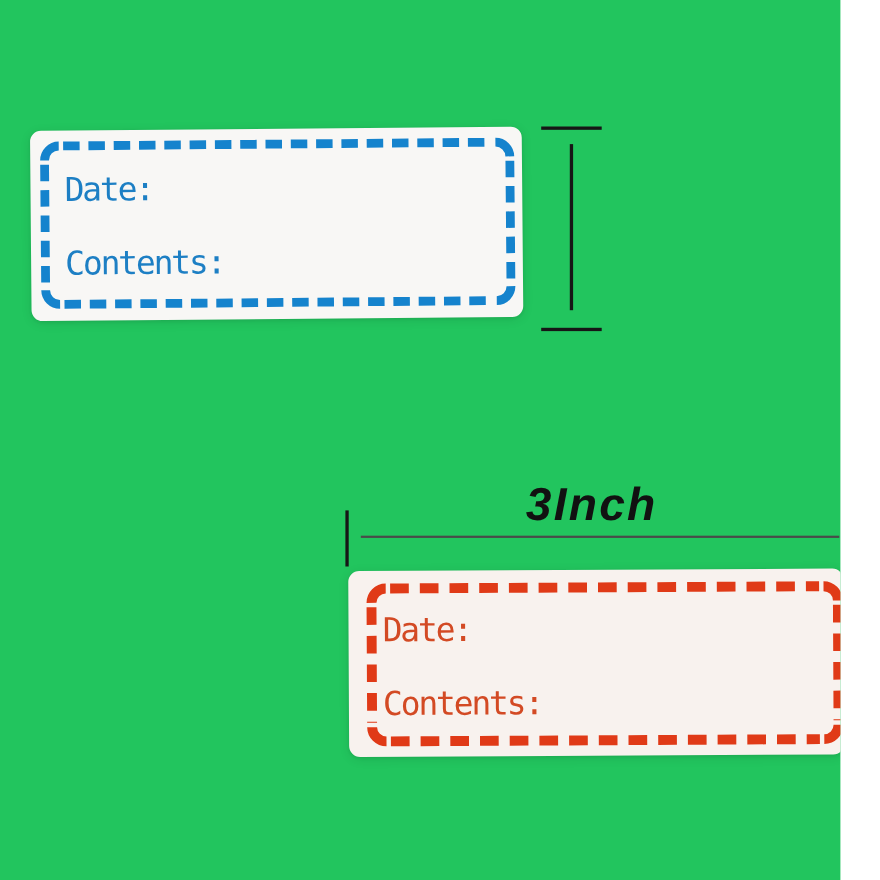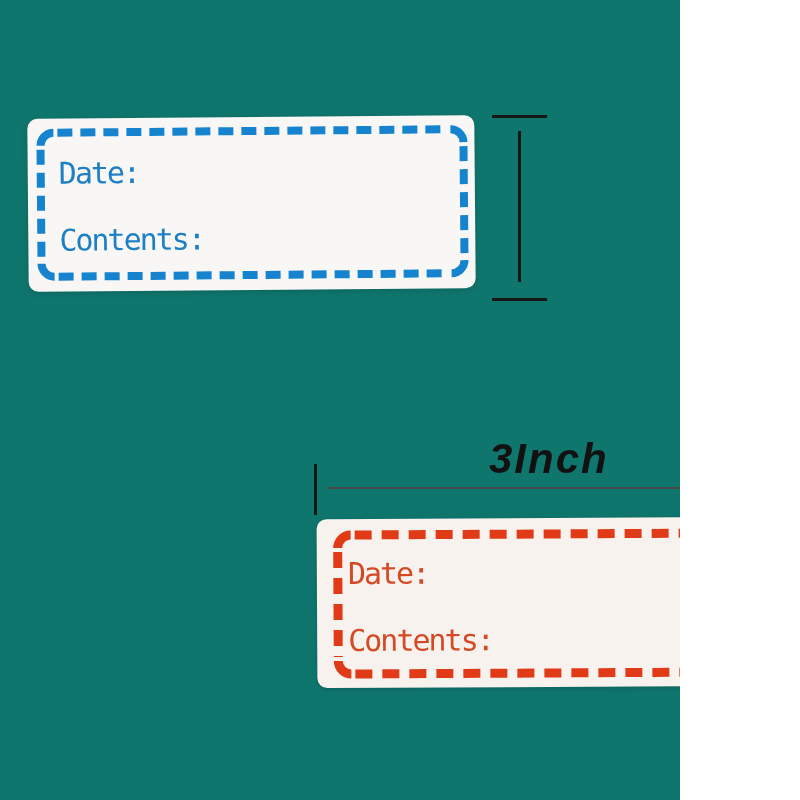--- a/index.html
+++ b/index.html
@@ -2,23 +2,23 @@
 <html><head>
 <meta charset="utf-8">
 <style>
   html, body {
     margin: 0;
     padding: 0;
     background: #ffffff;
   }
   #canvas {
     position: relative;
-    width: 680px;
+    width: 764px;
     height: 800px;
-    background: #0f766e;
+    background: #22c55e;
     overflow: hidden;
     font-family: "Liberation Sans", sans-serif;
   }
 
   
   .sticker {
     position: absolute;
     border-radius: 10px;
     box-shadow: 0 2px 10px rgba(0,0,0,0.10), 0 1px 3px rgba(0,0,0,0.07);
   }
@@ -74,21 +74,21 @@
   
   #m1-tick-top { left: 492px; top: 115px; width: 55px; height: 3px; }
   #m1-line     { left: 518px; top: 131px; width: 3px;  height: 151px; }
   #m1-tick-bot { left: 492px; top: 298px; width: 55px; height: 3px; }
   #m1-text     { left: 532px; top: 186px; }
 
   
   #m3-tick-left  { left: 314px; top: 464px; width: 3px; height: 51px; }
   #m3-line       { left: 328px; top: 487px; width: 435px; height: 2px; background: #4a4a4a; }
   #m3-tick-right { left: 772px; top: 461px; width: 3px; height: 52px; }
-  #m3-text       { left: 489px; top: 438px; }
+  #m3-text       { left: 478px; top: 438px; }
 </style>
 </head>
 <body>
 
 <div id="canvas">
 
   <div class="sticker blue">
     <svg class="border" width="447" height="173" viewBox="0 0 447 173">
       <g stroke-width="8" stroke="#1583cd">
         <path d="M 13 27 A 13 13 0 0 1 26 14"></path>

